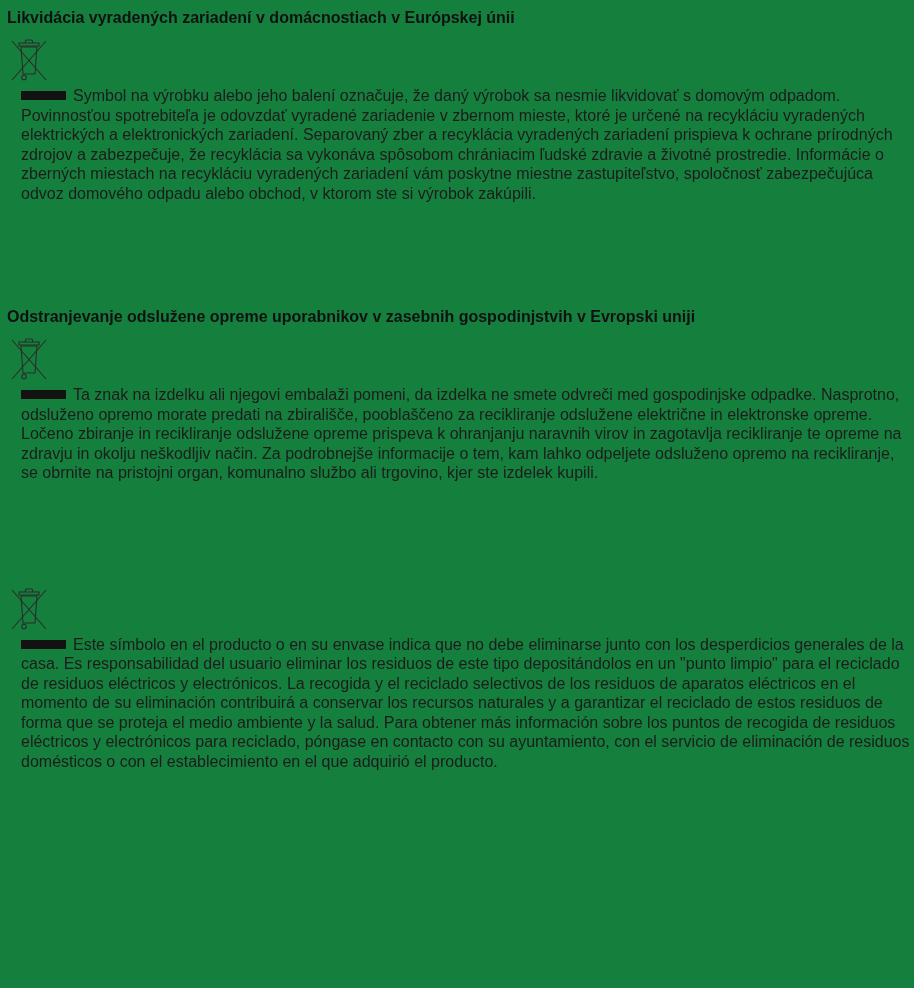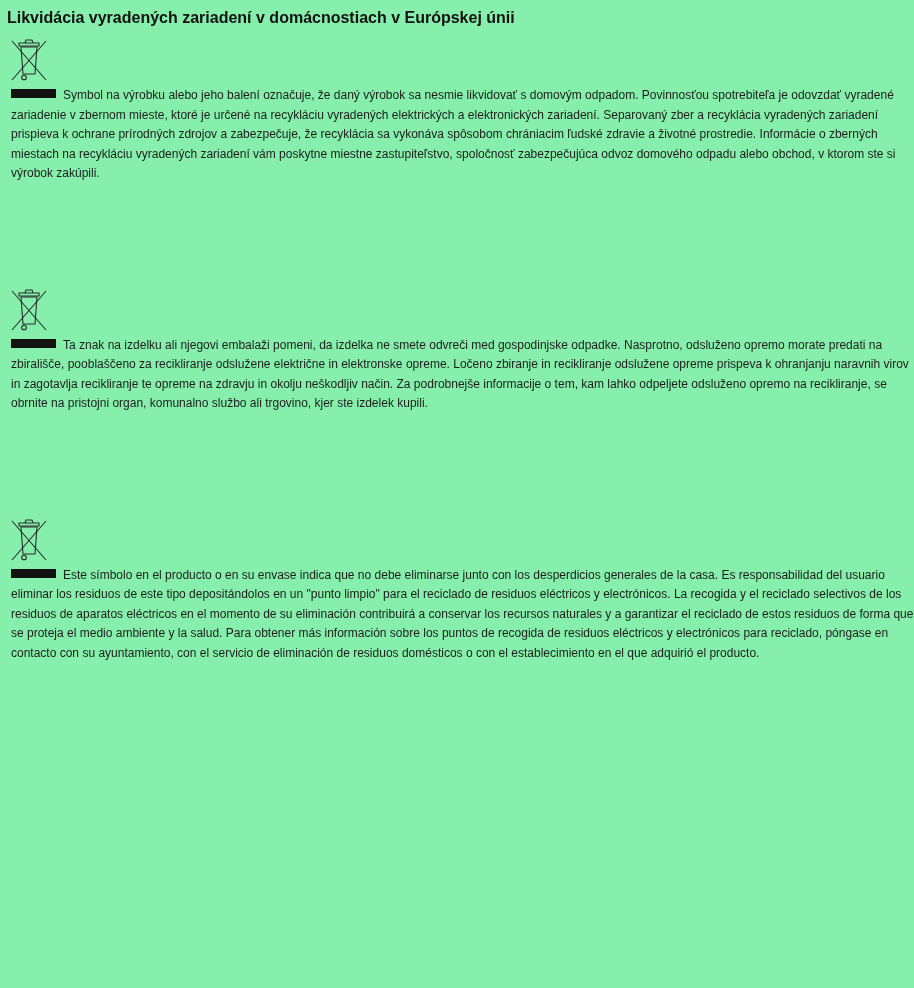--- a/index.html
+++ b/index.html
@@ -5,42 +5,42 @@
   html, body {
     margin: 0;
     padding: 0;
     background: #ffffff;
   }
   .page {
     width: 914px;
     min-height: 988px;
     box-sizing: border-box;
     padding: 8px 0 20px 7px;
-    background: #86efac;
+    background: #15803d;
     color: #1c1c1c;
     font-family: "Liberation Sans", "DejaVu Sans", sans-serif;
   }
   .notice { margin: 0; }
   .notice + .notice { margin-top: 104px; }
   .notice-heading {
     margin: 0;
     font-size: 16px;
     font-weight: bold;
     line-height: 20px;
     color: #111;
     max-width: 890px;
   }
   .weee {
     margin: 10px 0 0 2px;
     width: 40px;
     height: 46px;
   }
   .notice-body {
-    margin: 2px 0 0 4px;
-    font-size: 12px;
+    margin: 2px 0 0 14px;
+    font-size: 16px;
     line-height: 19.5px;
     max-width: 903px;
     color: #1c1c1c;
   }
   .weee-bar {
     display: inline-block;
     width: 45px;
     height: 9px;
     background: #121212;
     margin-right: 7px;
@@ -64,20 +64,21 @@
           <circle cx="14" cy="39.5" r="2.3"></circle>
           <path d="M2 3 L36 42"></path>
           <path d="M36 3 L2 42"></path>
         </g>
       </svg>
     </div>
     <p class="notice-body"><span class="weee-bar"></span><span>Symbol na výrobku alebo jeho balení označuje, že daný výrobok sa nesmie likvidovať s domovým odpadom. Povinnosťou spotrebiteľa je odovzdať vyradené zariadenie v zbernom mieste, ktoré je určené na recykláciu vyradených elektrických a elektronických zariadení. Separovaný zber a recyklácia vyradených zariadení prispieva k ochrane prírodných zdrojov a zabezpečuje, že recyklácia sa vykonáva spôsobom chrániacim ľudské zdravie a životné prostredie. Informácie o zberných miestach na recykláciu vyradených zariadení vám poskytne miestne zastupiteľstvo, spoločnosť zabezpečujúca odvoz domového odpadu alebo obchod, v ktorom ste si výrobok zakúpili.</span></p>
   </section>
 
   <section class="notice">
+    <h2 class="notice-heading">Odstranjevanje odslužene opreme uporabnikov v zasebnih gospodinjstvih v Evropski uniji</h2>
     <div class="weee">
       <svg width="40" height="46" viewBox="0 0 38 46" aria-hidden="true">
         <g fill="none" stroke="#2b2b2b" stroke-width="1.1">
           <path d="M15 5 L16 2 L22 2 L23 5"></path>
           <path d="M9 5 H29 V8 H9 Z"></path>
           <path d="M11 9 H27 L25 36 H13 Z"></path>
           <circle cx="14" cy="39.5" r="2.3"></circle>
           <path d="M2 3 L36 42"></path>
           <path d="M36 3 L2 42"></path>
         </g>

